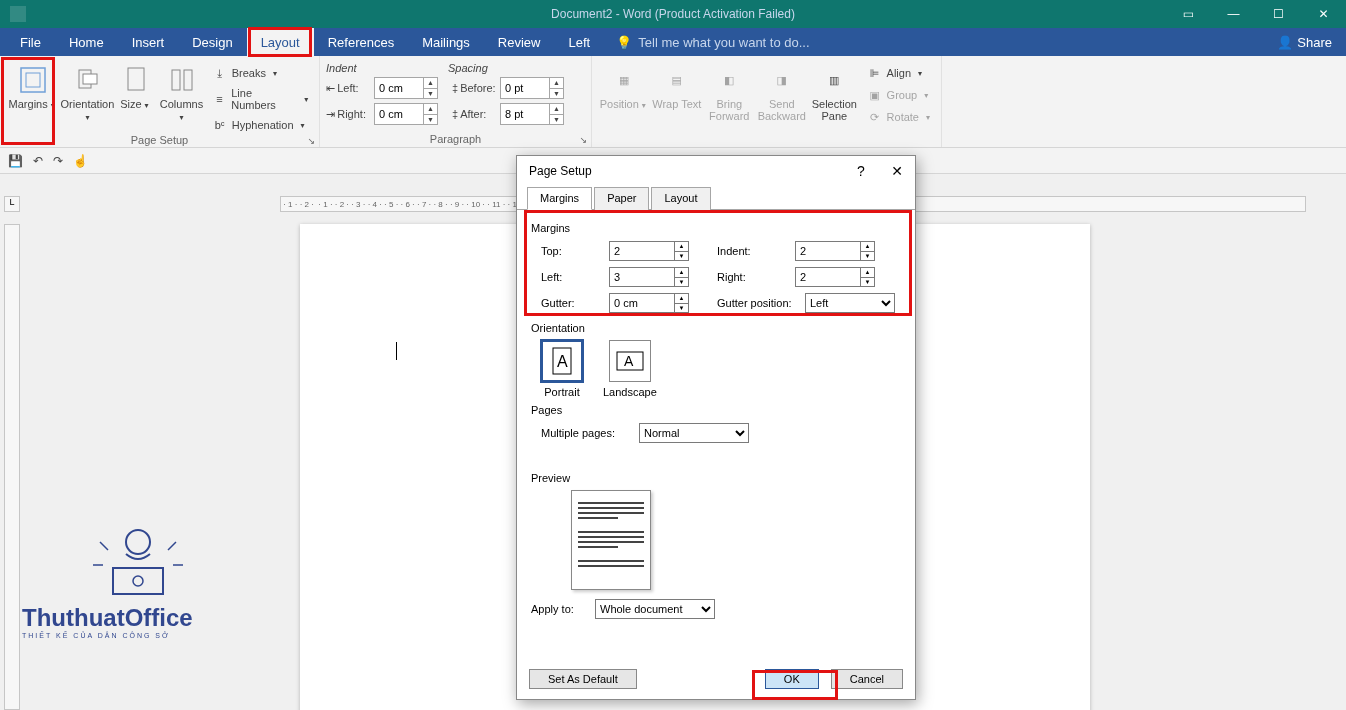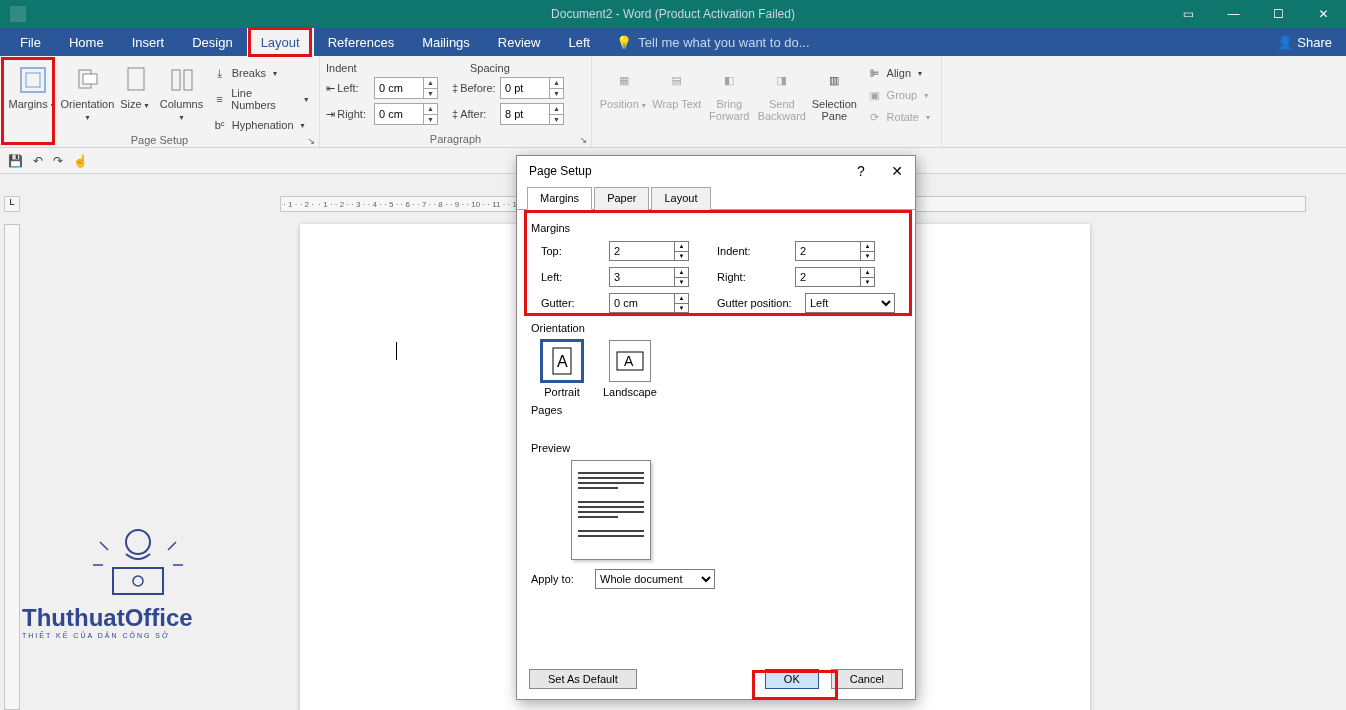--- a/index.html
+++ b/index.html
@@ -185,21 +185,21 @@
             <span>Hyphenation</span>
             <span class="drop">▾</span>
           </div>
       </div>
     </div>
     <div class="group-label"><span>Page Setup</span><span class="launcher">↘</span></div>
   </div>
 
   <div class="group" style="width:272px;">
     <div class="group-body" style="flex-direction:column; gap:2px; padding-top:4px;">
-      <div style="display:flex; gap:94px;">
+      <div style="display:flex; gap:72px;font-style:italic;">
         <span class="indent-lbl">Indent</span>
         <span>Spacing</span>
       </div>
       <div class="indent-row">
         <span class="field-lbl">
             <span>⇤</span>
             <span>Left:</span>
           </span>
         <span class="spin">
             <input value="0 cm" style="">
@@ -405,20 +405,24 @@
             <svg width="28" height="20">
               <rect x="1" y="1" width="26" height="18" fill="#fff" stroke="#000"></rect>
               <text x="8" y="15" font-size="14" font-family="serif">A</text>
             </svg>
           </div>
         <span>Landscape</span>
       </div>
     </div>
 
     <div class="section-lbl">Pages</div>
+    <div class="row" style="padding-left:10px;">
+      <span style="width:90px;">Multiple pages:</span>
+      <select class="sel" style="width:110px;"><option>Normal</option></select>
+    </div>
 
     <div class="section-lbl" style="margin-top:26px;">Preview</div>
     <div class="preview-box">
       <div class="ln"></div>
         <div class="ln"></div>
         <div class="ln"></div>
         <div class="ln" style="width:60%;"></div>
       <div style="height:6px;"></div>
       <div class="ln"></div>
         <div class="ln"></div>

